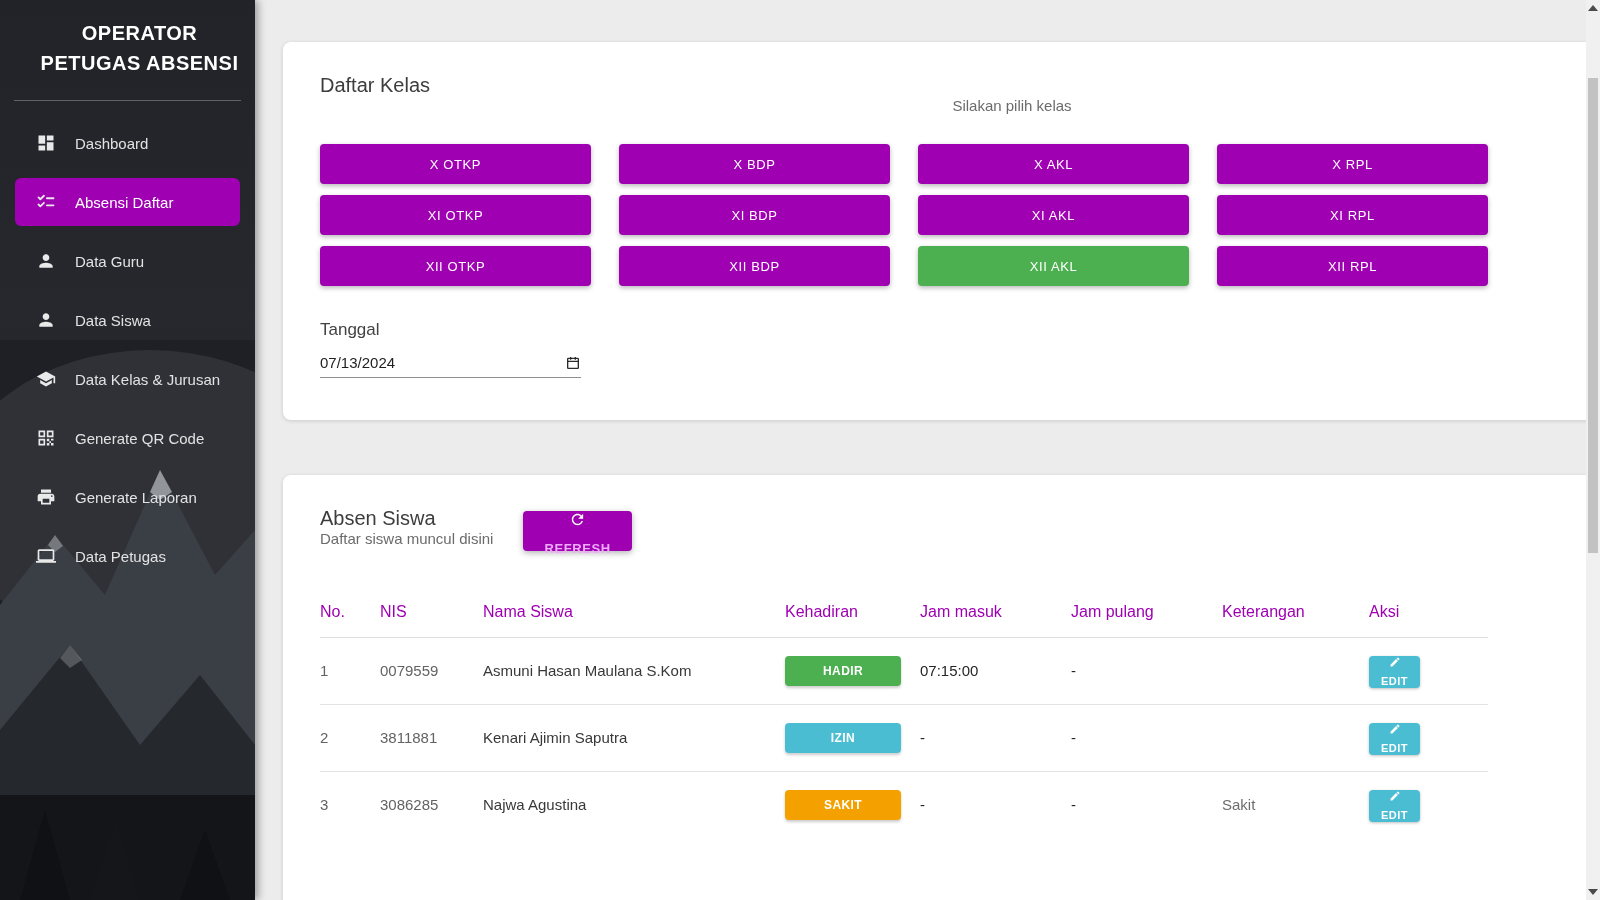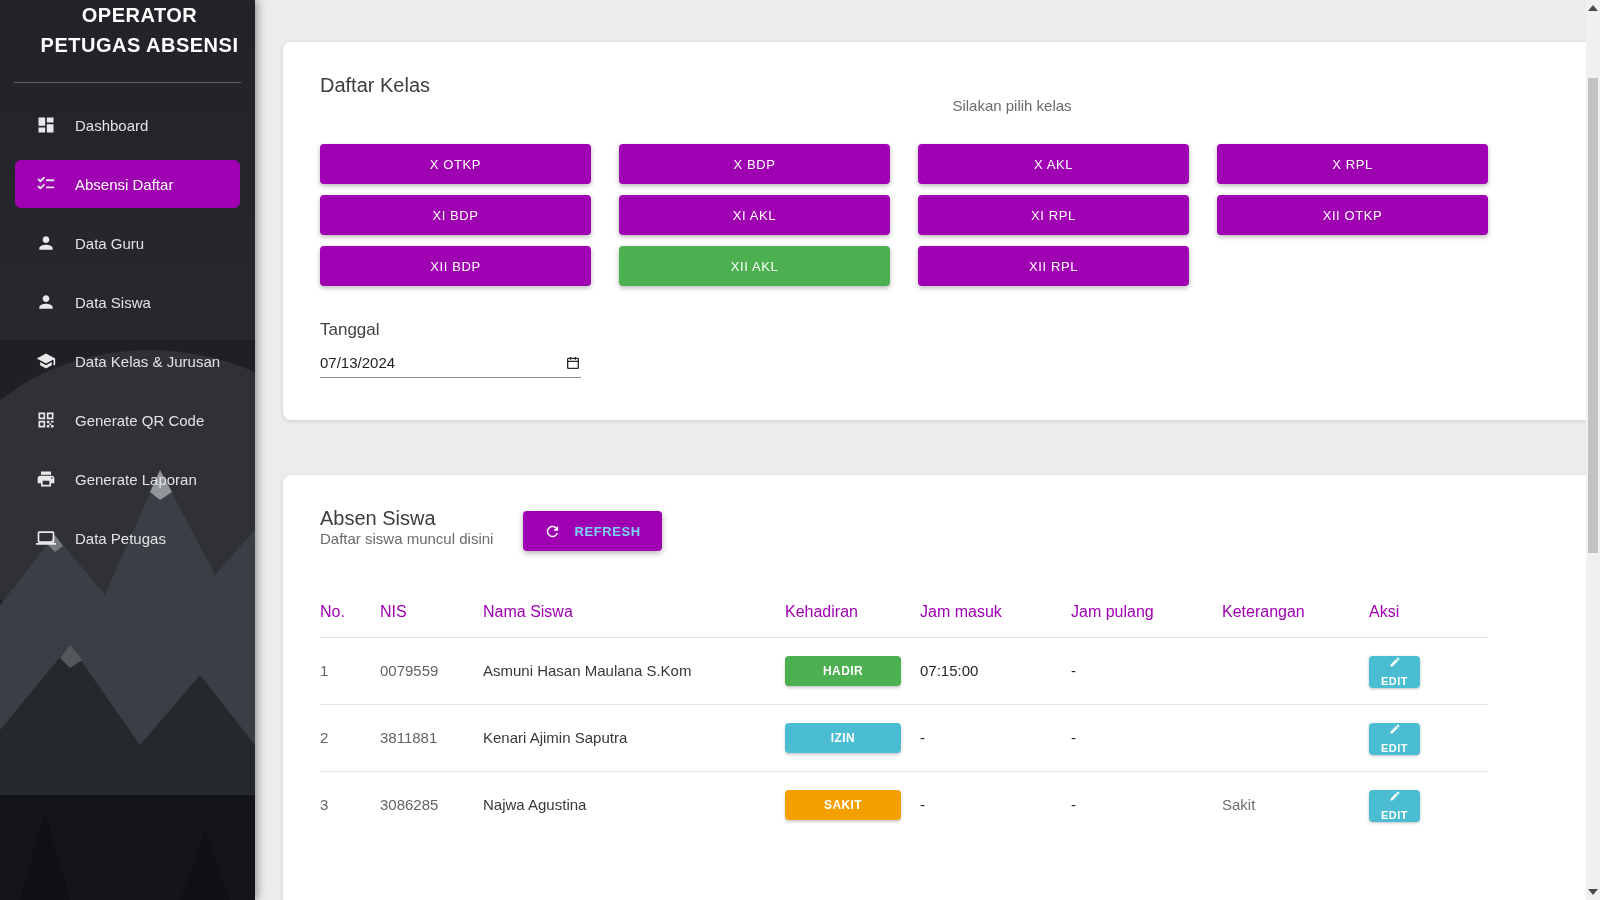--- a/index.html
+++ b/index.html
@@ -8,21 +8,21 @@
   .app { position:relative; width:1600px; height:900px; display:flex; overflow:hidden; background:#ececec; }
 
   
   .sidebar {
     position:relative; width:255px; height:900px; flex:0 0 255px;
     background:linear-gradient(180deg,#212328 0%,#26282e 35%,#1d1f23 70%,#141518 100%);
     box-shadow:3px 0 8px rgba(0,0,0,.35); z-index:3; overflow:hidden; color:#fff;
   }
   .sb-bg { position:absolute; left:0; bottom:0; width:255px; height:560px; z-index:0; }
   .sb-inner { position:relative; z-index:1; }
-  .sb-title { text-align:center; font-size:20px; font-weight:700; line-height:30px; letter-spacing:.5px;margin-left:24px; }
+  .sb-title { padding-top:18px; text-align:center; font-size:20px; font-weight:700; line-height:30px; letter-spacing:.5px;margin-left:24px; }
   .sb-divider { border:none; border-top:1px solid rgba(255,255,255,.28); margin:22px 14px 18px 14px; }
   .sb-menu { padding:0 10px; }
   .sb-item { display:flex; align-items:center; height:48px; margin:0 5px 11px 5px; padding-left:21px; border-radius:6px; cursor:pointer; }
   .sb-item.active { background:var(--accent,#9e00b2); }
   .sb-icon { width:20px; height:20px; display:inline-flex; color:#e9e9e9; flex:0 0 20px; }
   .sb-label { margin-left:19px; font-size:15px; color:#e2e2e2; white-space:nowrap; }
   .sb-item.active .sb-label { color:#fff; }
 
   
   .main { position:relative; flex:1; height:900px; overflow:hidden; padding-left:28px; }
@@ -42,23 +42,23 @@
   .kelas-btn.selected { background:var(--green,#4caf50); }
 
   .tanggal-label { margin-top:34px; font-size:17px; color:#424242; }
   .date-input { margin-top:14px; width:261px; display:flex; align-items:center; justify-content:space-between; padding-bottom:6px; border-bottom:1px solid #8f8f8f; cursor:text; }
   .date-value { font-size:15px; color:#1f1f1f;text-align:right; }
   .date-icon { width:16px; height:16px; display:inline-flex; color:#2b2b2b; cursor:pointer; }
 
   .absen-header { display:flex; align-items:flex-start; }
   .refresh-btn {
     margin:36px 0 0 30px; height:40px; padding:0 21px; border:none; border-radius:4px;
-    background:var(--accent,#9e00b2); color:#7dd3fc; font-family:inherit; font-size:13px; font-weight:700;
+    background:var(--accent,#9e00b2); color:#f0abfc; font-family:inherit; font-size:13px; font-weight:700;
     letter-spacing:.6px; display:inline-flex; align-items:center; gap:13px;
-    box-shadow:0 2px 6px rgba(0,0,0,.3); cursor:pointer;
+    box-shadow:0 2px 6px rgba(0,0,0,.3); cursor:pointer;flex-direction:column;
   }
   .btn-ic { width:17px; height:17px; display:inline-flex; color:#fff; }
   .selected-class { margin-left:auto; margin-top:38px; font-size:29px; color:var(--accent,#9e00b2); }
 
   table.absen { margin-top:36px; width:1168px; table-layout:fixed; border-collapse:collapse; }
   thead th { height:50px; text-align:left; vertical-align:middle; font-weight:400; font-size:16px; color:var(--accent,#9e00b2); border-bottom:1px solid #e0e0e0; }
   tbody tr { height:67px; }
   tbody tr + tr { border-top:1px solid #e3e3e3; }
   tbody td { vertical-align:middle; font-size:15px; color:#3c3c3c; }
   td.c-gray { color:#636363; }
@@ -199,20 +199,21 @@
       <div class="kelas-grid">
 
           <button class="kelas-btn">X OTKP</button>
 
           <button class="kelas-btn">X BDP</button>
 
           <button class="kelas-btn">X AKL</button>
 
           <button class="kelas-btn">X RPL</button>
 
+          <button class="kelas-btn">XI OTKP</button>
 
           <button class="kelas-btn">XI BDP</button>
 
           <button class="kelas-btn">XI AKL</button>
 
           <button class="kelas-btn">XI RPL</button>
 
           <button class="kelas-btn">XII OTKP</button>
 
           <button class="kelas-btn">XII BDP</button>

